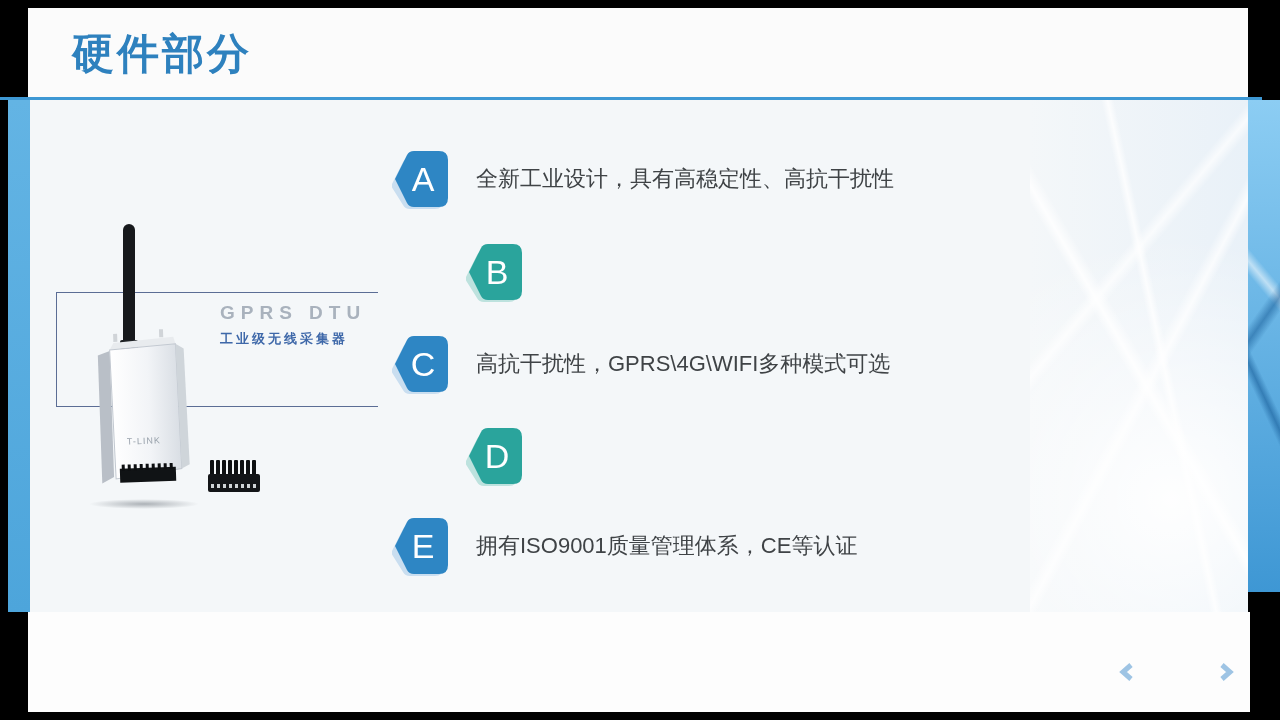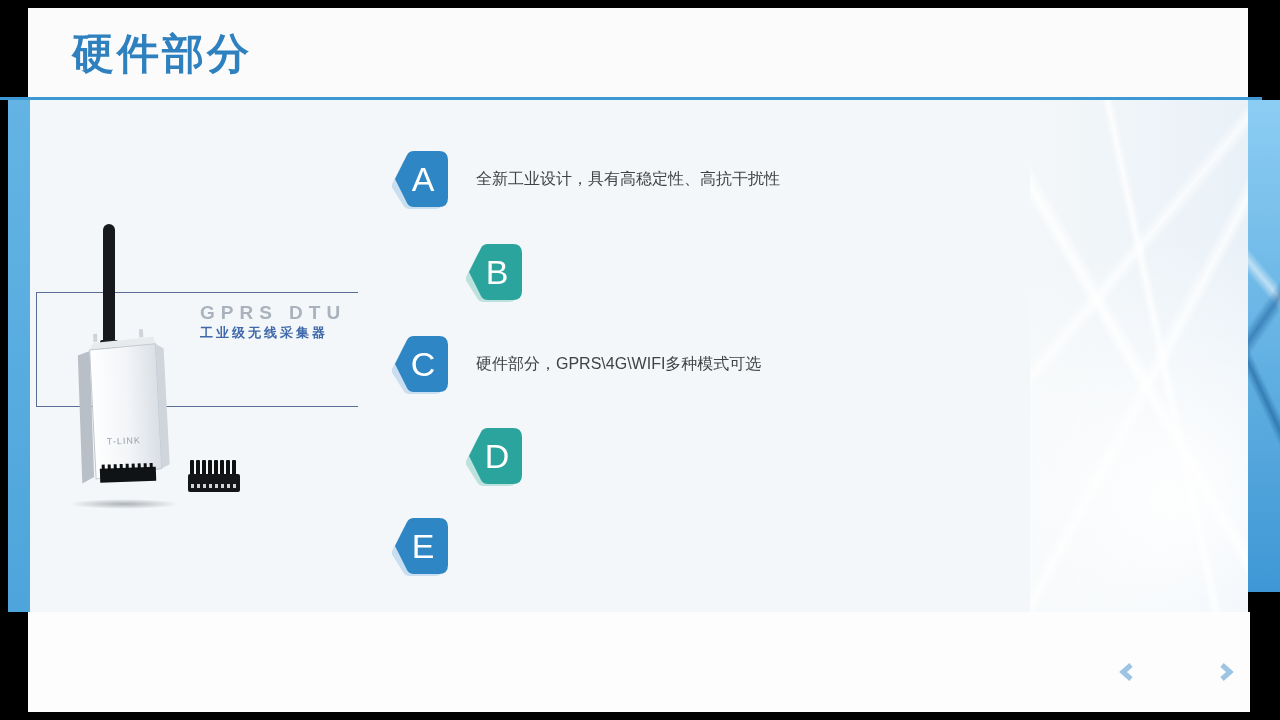--- a/index.html
+++ b/index.html
@@ -36,37 +36,37 @@
       linear-gradient(to right,#f4f7f9,#e9f1f8);}
   .right-strip{position:absolute;left:1248px;top:100px;width:32px;height:492px;
     background:
       linear-gradient(65deg, transparent 38%, rgba(18,86,146,.55) 41%, transparent 44%),
       linear-gradient(-55deg, transparent 52%, rgba(18,86,146,.5) 55%, transparent 58%),
       linear-gradient(50deg, transparent 60%, rgba(255,255,255,.55) 62.5%, transparent 65%),
       linear-gradient(180deg,#8ccdf3,#3e97d4);}
   .bottom-band{position:absolute;left:28px;top:612px;width:1222px;height:100px;background:#fdfdfd;}
 
   
-  .device-area{position:absolute;left:36px;top:210px;width:340px;height:310px;}
+  .device-area{position:absolute;left:56px;top:210px;width:340px;height:310px;}
   .frame-outline{position:absolute;left:0;top:82px;width:322px;height:115px;
                  border-left:1px solid #5b6d95;border-top:1px solid #5b6d95;border-bottom:1px solid #5b6d95;}
   .device-labels{position:absolute;left:164px;top:92px;}
   .label-en{font-size:19px;color:var(--label-gray);letter-spacing:6px;font-weight:bold;}
-  .label-cn{font-size:13px;color:var(--label-blue);letter-spacing:3px;font-weight:bold;}
+  .label-cn{margin-top:6px;font-size:13px;color:var(--label-blue);letter-spacing:3px;font-weight:bold;}
   .device-svg{position:absolute;left:30px;top:12px;}
 
   
   .feature-row{position:absolute;display:flex;align-items:center;}
   .row-a{left:392px;top:148px;}
   .row-b{left:466px;top:241px;}
   .row-c{left:392px;top:333px;}
   .row-d{left:466px;top:425px;}
   .row-e{left:392px;top:515px;}
   .badge{width:62px;height:62px;flex:0 0 62px;}
-  .feature-text{margin-left:22px;font-size:16px;color:var(--text-dark);white-space:nowrap;}
+  .feature-text{margin-left:22px;font-size:22px;color:var(--text-dark);white-space:nowrap;}
 
   
   .nav-arrow{position:absolute;width:22px;height:20px;cursor:pointer;}
   .nav-prev{left:1117px;top:662px;}
   .nav-next{left:1214px;top:662px;}
 </style>
 </head>
 <body>
 
 <div class="slide">
@@ -166,37 +166,38 @@
       <text x="31" y="43" text-anchor="middle" font-size="34" fill="#ffffff">B</text>
     </svg>
   </div>
 
   <div class="feature-row row-c">
     <svg class="badge" viewBox="0 0 62 62">
       <path class="badge-back" d="M-1,38 L11,14 Q13,10 18,10 L43,10 Q51,10 51,18 L51,53 Q51,61 43,61 L18,61 Q13,61 11,57 Z" fill="#C9DEF0"></path>
       <path class="badge-front" d="M3,31 L15,7 Q17,3 22,3 L47,3 Q56,3 56,12 L56,50 Q56,59 47,59 L22,59 Q17,59 15,55 Z" fill="#2E86C4"></path>
       <text x="31" y="43" text-anchor="middle" font-size="34" fill="#ffffff">C</text>
     </svg>
-    <span class="feature-text">硬件部分，GPRS\4G\WIFI多种模式可选</span>
+    <span class="feature-text">高抗干扰性，GPRS\4G\WIFI多种模式可选</span>
   </div>
 
   <div class="feature-row row-d">
     <svg class="badge" viewBox="0 0 62 62">
       <path class="badge-back" d="M-1,38 L11,14 Q13,10 18,10 L43,10 Q51,10 51,18 L51,53 Q51,61 43,61 L18,61 Q13,61 11,57 Z" fill="#BDE2DE"></path>
       <path class="badge-front" d="M3,31 L15,7 Q17,3 22,3 L47,3 Q56,3 56,12 L56,50 Q56,59 47,59 L22,59 Q17,59 15,55 Z" fill="#2AA49C"></path>
       <text x="31" y="43" text-anchor="middle" font-size="34" fill="#ffffff">D</text>
     </svg>
   </div>
 
   <div class="feature-row row-e">
     <svg class="badge" viewBox="0 0 62 62">
       <path class="badge-back" d="M-1,38 L11,14 Q13,10 18,10 L43,10 Q51,10 51,18 L51,53 Q51,61 43,61 L18,61 Q13,61 11,57 Z" fill="#C9DEF0"></path>
       <path class="badge-front" d="M3,31 L15,7 Q17,3 22,3 L47,3 Q56,3 56,12 L56,50 Q56,59 47,59 L22,59 Q17,59 15,55 Z" fill="#2E86C4"></path>
       <text x="31" y="43" text-anchor="middle" font-size="34" fill="#ffffff">E</text>
     </svg>
+    <span class="feature-text">拥有ISO9001质量管理体系，CE等认证</span>
   </div>
 
   <svg class="nav-arrow nav-prev" viewBox="0 0 22 20">
     <polyline points="14,3 6,10 14,17" fill="none" stroke="#9EC4E4" stroke-width="5" stroke-linejoin="miter"></polyline>
   </svg>
   <svg class="nav-arrow nav-next" viewBox="0 0 22 20">
     <polyline points="8,3 16,10 8,17" fill="none" stroke="#9EC4E4" stroke-width="5" stroke-linejoin="miter"></polyline>
   </svg>
 
 </div>

